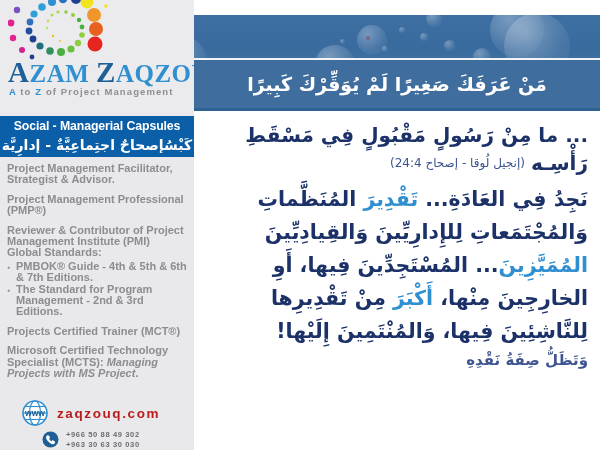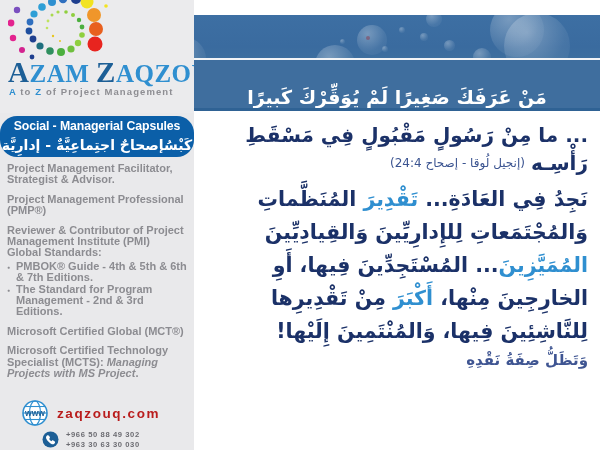--- a/index.html
+++ b/index.html
@@ -87,21 +87,20 @@
     position: absolute;
     left: 0;
     top: 116px;
     width: 194px;
     height: 41px;
     background: #0b5fa8;
     color: #ffffff;
     text-align: center;
     box-sizing: border-box;
     padding-top: 3px;
-    border-radius: 17px;
   }
   .sidebar-band .en {
     font-size: 12.3px;
     font-weight: bold;
     letter-spacing: -0.1px;
     line-height: 15px;
   }
   .sidebar-band .ar {
     font-family: "DejaVu Sans", sans-serif;
     direction: rtl;
@@ -222,21 +221,21 @@
     background: #f2f4f6;
   }
   .quote-band {
     position: absolute;
     left: 194px;
     top: 60px;
     width: 406px;
     height: 48px;
     background: #3f6e9e;
     display: flex;
-    align-items: flex-end;
+    align-items: center;
     justify-content: center;
     overflow: hidden;
   }
   .quote-band-text {
     direction: rtl;
     font-family: "DejaVu Sans", sans-serif;
     color: #ffffff;
     font-size: 19px;
     font-weight: bold;
     white-space: nowrap;
@@ -360,21 +359,21 @@
     </div>
 
     <div class="creds">
       <p>Project Management Facilitator, Strategist &amp; Advisor.</p>
       <p>Project Management Professional (PMP®)</p>
       <p>Reviewer &amp; Contributor of Project Management Institute (PMI) Global Standards:</p>
       <ul class="bullets">
         <li>PMBOK® Guide - 4th &amp; 5th &amp; 6th &amp; 7th Editions.</li>
         <li>The Standard for Program Management - 2nd &amp; 3rd Editions.</li>
       </ul>
-      <p>Microsoft Certified Global (MCT®)</p>
+      <p>Projects Certified Trainer (MCT®)</p>
       <p><span>Microsoft Certified Technology Specialist (MCTS): </span><span class="ital">Managing Projects with MS Project</span><span>.</span></p>
     </div>
 
     <div class="web-row">
       <svg class="globe" viewBox="0 0 26 26">
         <circle cx="13" cy="13" r="12" fill="#ffffff" stroke="#2f8fd0" stroke-width="1.6"></circle>
         <ellipse cx="13" cy="13" rx="5.5" ry="12" fill="none" stroke="#2f8fd0" stroke-width="1.2"></ellipse>
         <line x1="1" y1="13" x2="25" y2="13" stroke="#2f8fd0" stroke-width="1.2"></line>
         <line x1="3" y1="6.5" x2="23" y2="6.5" stroke="#2f8fd0" stroke-width="1.1"></line>
         <line x1="3" y1="19.5" x2="23" y2="19.5" stroke="#2f8fd0" stroke-width="1.1"></line>

